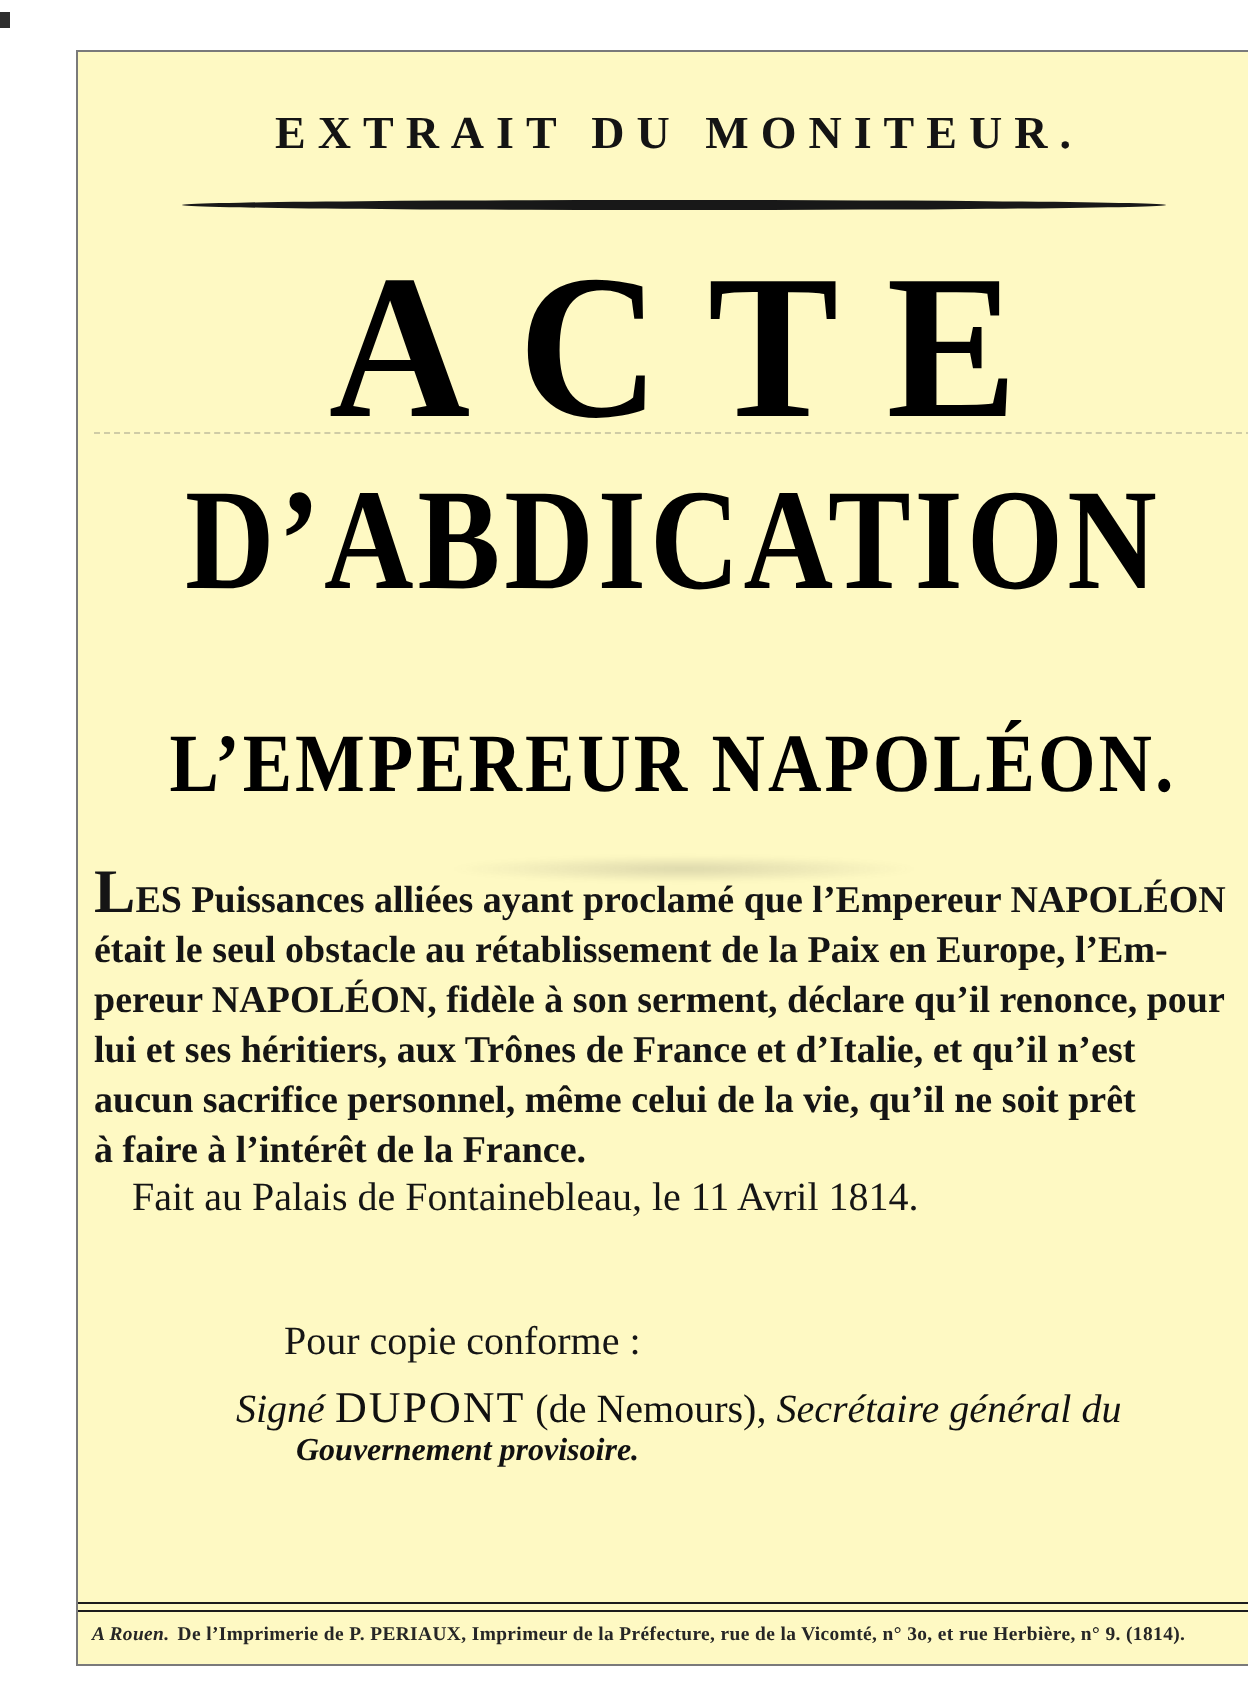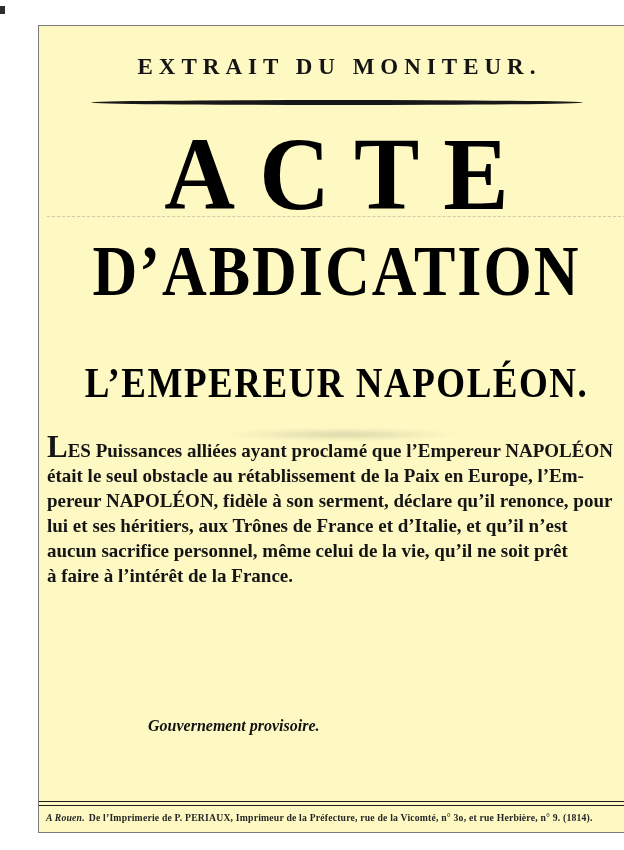--- a/index.html
+++ b/index.html
@@ -159,23 +159,26 @@
 
   <div class="smudge"></div>
 
   <p class="doc-body"><span class="lead-initial">L</span><span>ES Puissances alliées ayant proclamé que l’Empereur NAPOLÉON
 était le seul obstacle au rétablissement de la Paix en Europe, l’Em-
 pereur NAPOLÉON, fidèle à son serment, déclare qu’il renonce, pour
 lui et ses héritiers, aux Trônes de France et d’Italie, et qu’il n’est
 aucun sacrifice personnel, même celui de la vie, qu’il ne soit prêt
 à faire à l’intérêt de la France.</span></p>
 
+  <div class="dateline">Fait au Palais de Fontainebleau, le 11 Avril 1814.</div>
 
 
+  <div class="copy-note">Pour copie conforme :</div>
 
+  <div class="counter-line"><span class="it">Signé</span> <span class="counter-name">DUPONT</span> <span>(de Nemours),</span> <span class="it">Secrétaire général du</span></div>
 
   <div class="counter-line2">Gouvernement provisoire.</div>
 
 
   <div class="rule-double"></div>
 
   <div class="imprint"><span class="imprint-lead">A Rouen.</span><span>De l’Imprimerie de P. PERIAUX, Imprimeur de la Préfecture, rue de la Vicomté, n° 3o, et rue Herbière, n° 9. (1814).</span></div>
 
 </div>
 

